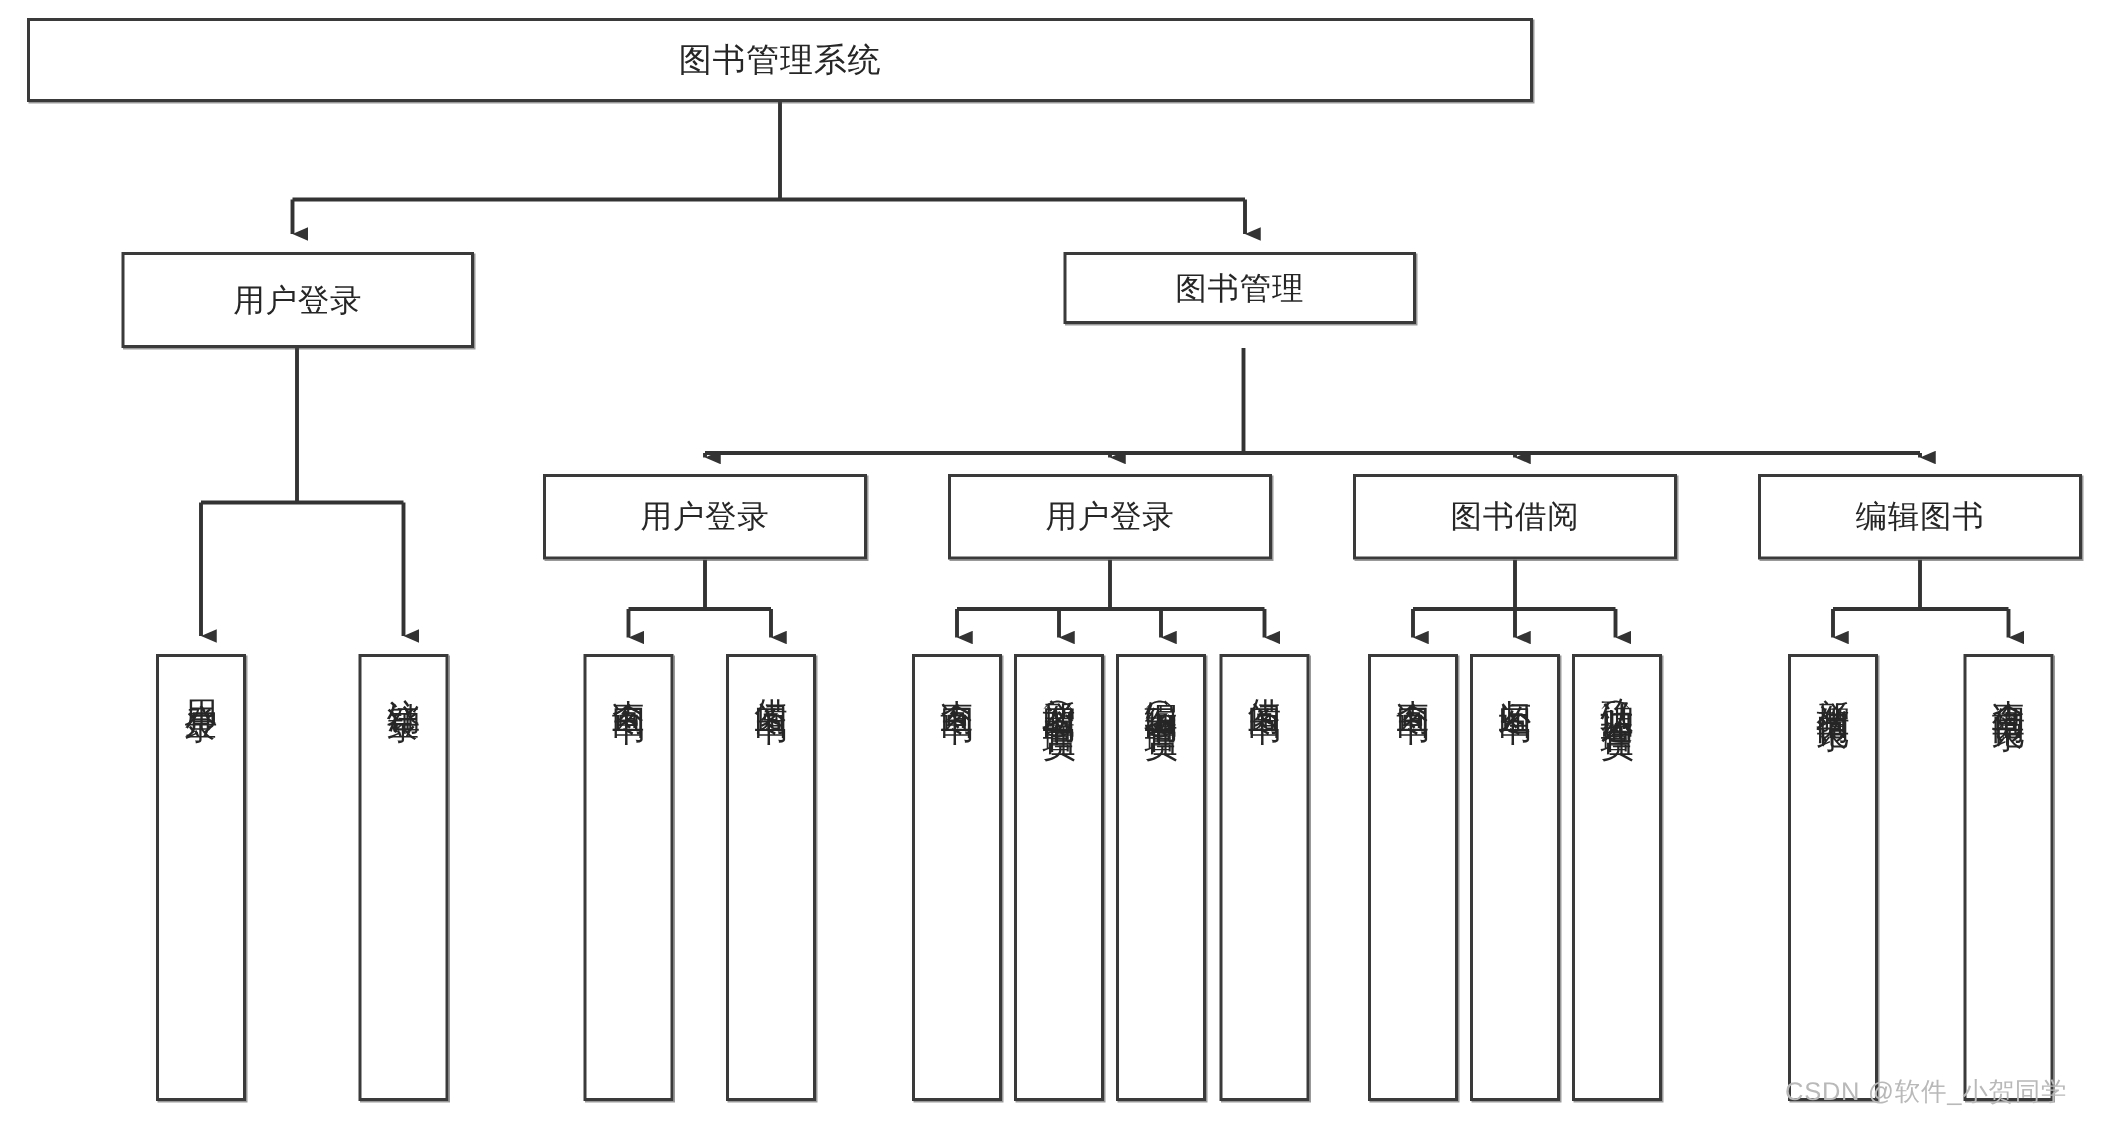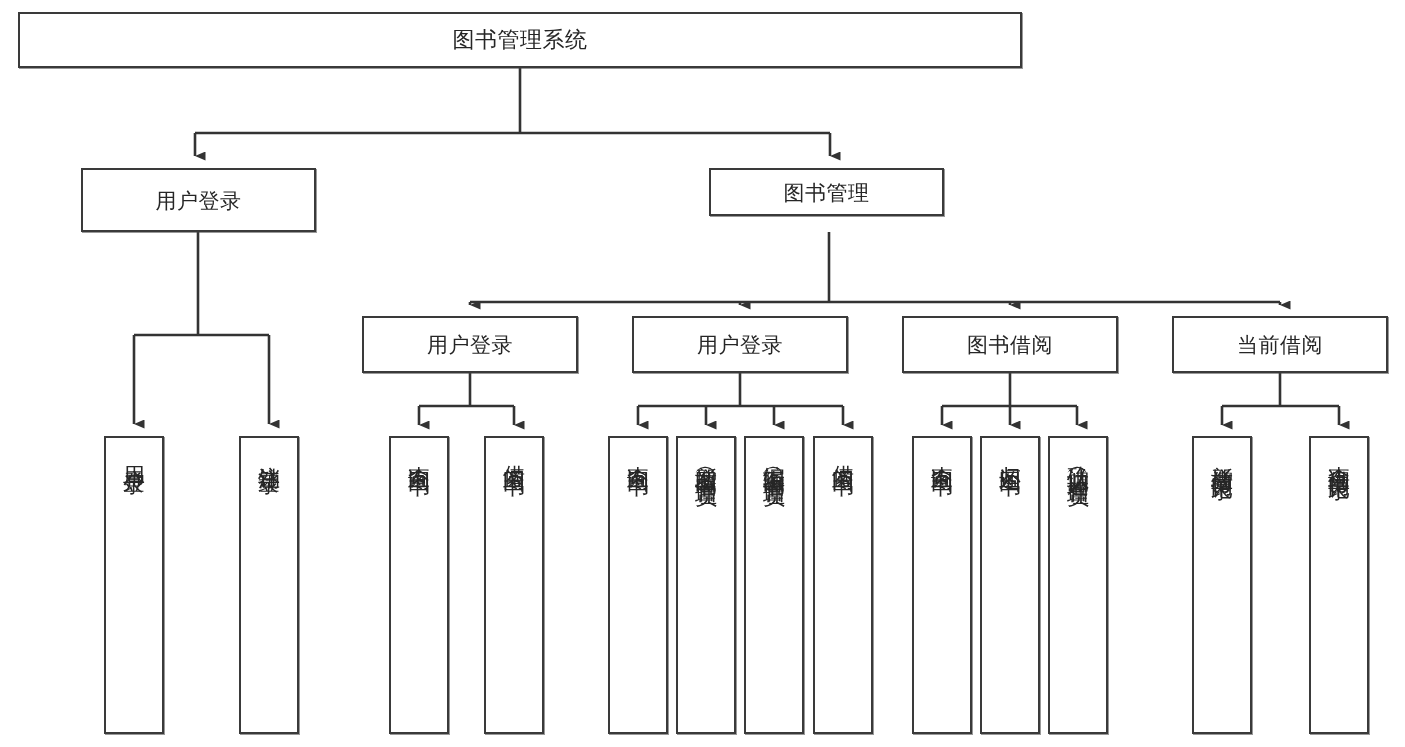--- a/index.html
+++ b/index.html
@@ -133,21 +133,21 @@
   <div class="node h" style="left:362px;top:316px;width:216px;height:57px;">
     <span class="label">用户登录</span>
   </div>
   <div class="node h" style="left:632px;top:316px;width:216px;height:57px;">
     <span class="label">用户登录</span>
   </div>
   <div class="node h" style="left:902px;top:316px;width:216px;height:57px;">
     <span class="label">图书借阅</span>
   </div>
   <div class="node h" style="left:1172px;top:316px;width:216px;height:57px;">
-    <span class="label">当前借阅</span>
+    <span class="label">编辑图书</span>
   </div>
 
   <div class="node v" style="left:104px;top:436px;width:60px;height:298px;">
     <span class="label">用户登录</span>
   </div>
   <div class="node v" style="left:239px;top:436px;width:60px;height:298px;">
     <span class="label">注销登录</span>
   </div>
 
   <div class="node v" style="left:389px;top:436px;width:60px;height:298px;">
@@ -180,14 +180,15 @@
     <span class="label">确认归还（管理员）</span>
   </div>
 
   <div class="node v" style="left:1192px;top:436px;width:60px;height:298px;">
     <span class="label">新增借阅记录</span>
   </div>
   <div class="node v" style="left:1309px;top:436px;width:60px;height:298px;">
     <span class="label">查询借阅记录</span>
   </div>
 
+  <div class="watermark" style="left:1190px;top:716px;">CSDN @软件_小贺同学</div>
 
 </div>
 
 </body></html>

